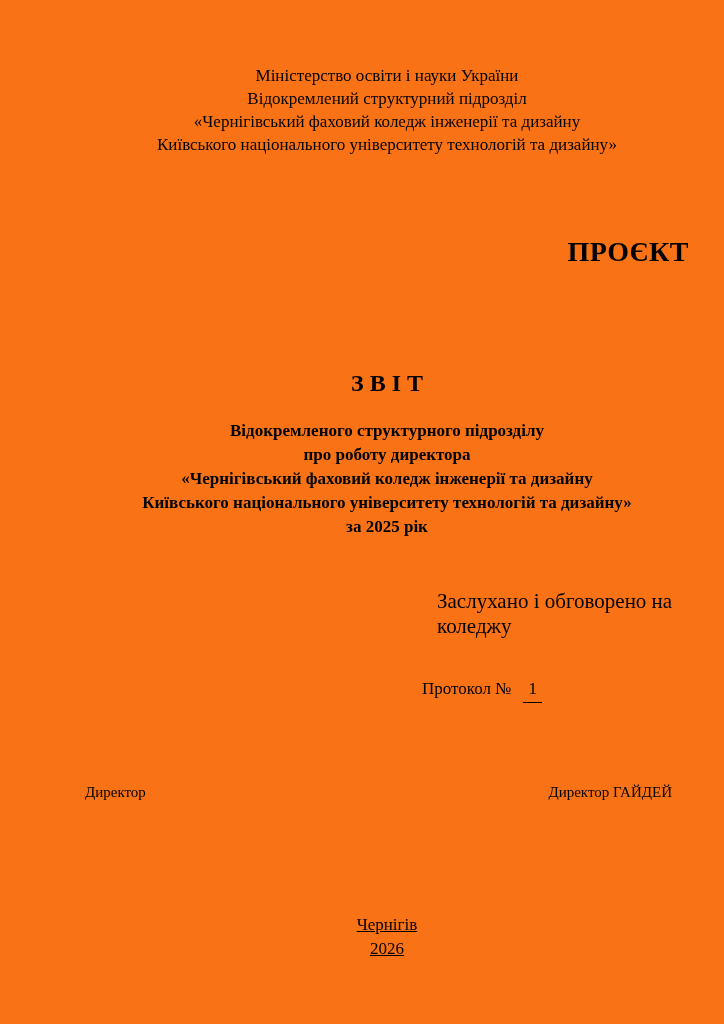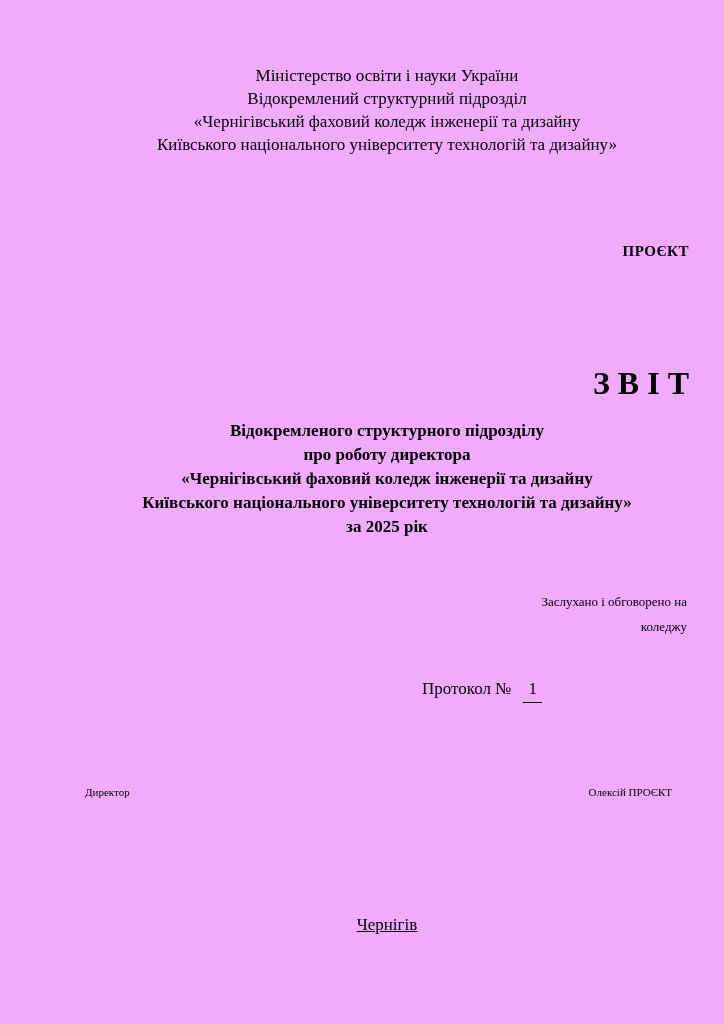--- a/index.html
+++ b/index.html
@@ -11,66 +11,65 @@
     width: 724px;
     height: 1024px;
     position: relative;
     font-family: "Liberation Serif", "DejaVu Serif", serif;
     color: #000000;
     overflow: hidden;
   }
   .page {
     position: absolute;
     inset: 0;
-    background: #f0abfc;
+    background: #f97316;
   }
   
   .centered-col {
     position: absolute;
     left: 85px;
     right: 35px;
     text-align: center;
   }
   .institution-header {
     top: 64px;
     font-size: 17px;
     line-height: 23px;
     font-weight: normal;
   }
   .project-stamp {
     position: absolute;
     right: 35px;
     top: 238px;
-    font-size: 15px;
+    font-size: 28px;
     line-height: 27px;
     font-weight: bold;
     letter-spacing: 0.5px;
     text-align: left;
   }
   .report-title {
     top: 365px;
-    font-size: 32px;
+    font-size: 24px;
     line-height: 36px;
     font-weight: bold;
-    text-align: right;
   }
   .report-subtitle {
     top: 419px;
     font-size: 17px;
     line-height: 24px;
     font-weight: bold;
   }
   .approval-block {
     position: absolute;
     left: 437px;
     top: 589px;
     width: 250px;
-    font-size: 13px;
+    font-size: 21px;
     line-height: 25px;
-    text-align: right;
+    text-align: left;
   }
   .protocol-line {
     position: absolute;
     left: 422px;
     top: 676px;
     font-size: 17px;
     line-height: 25px;
     text-align: left;
   }
   .protocol-number {
@@ -80,21 +79,21 @@
     border-bottom: 1.5px solid #000000;
   }
   .signature-row {
     position: absolute;
     left: 85px;
     right: 52px;
     top: 780px;
     display: flex;
     justify-content: space-between;
     align-items: flex-start;
-    font-size: 11px;
+    font-size: 15px;
     line-height: 25px;
   }
   .imprint {
     top: 913px;
     font-size: 17px;
     line-height: 24px;
     text-decoration: underline;
   }
 </style>
 </head>
@@ -125,20 +124,21 @@
     <div>Заслухано і обговорено на</div>
     <div>коледжу</div>
   </div>
 
   <div class="protocol-line">
     <span>Протокол №</span><span class="protocol-number">1</span>
   </div>
 
   <div class="signature-row">
     <span>Директор</span>
-    <span>Олексій ПРОЄКТ</span>
+    <span>Директор ГАЙДЕЙ</span>
   </div>
 
   <div class="centered-col imprint">
     <div>Чернігів</div>
+    <div>2026</div>
   </div>
 
 </div>
 
 </body></html>

